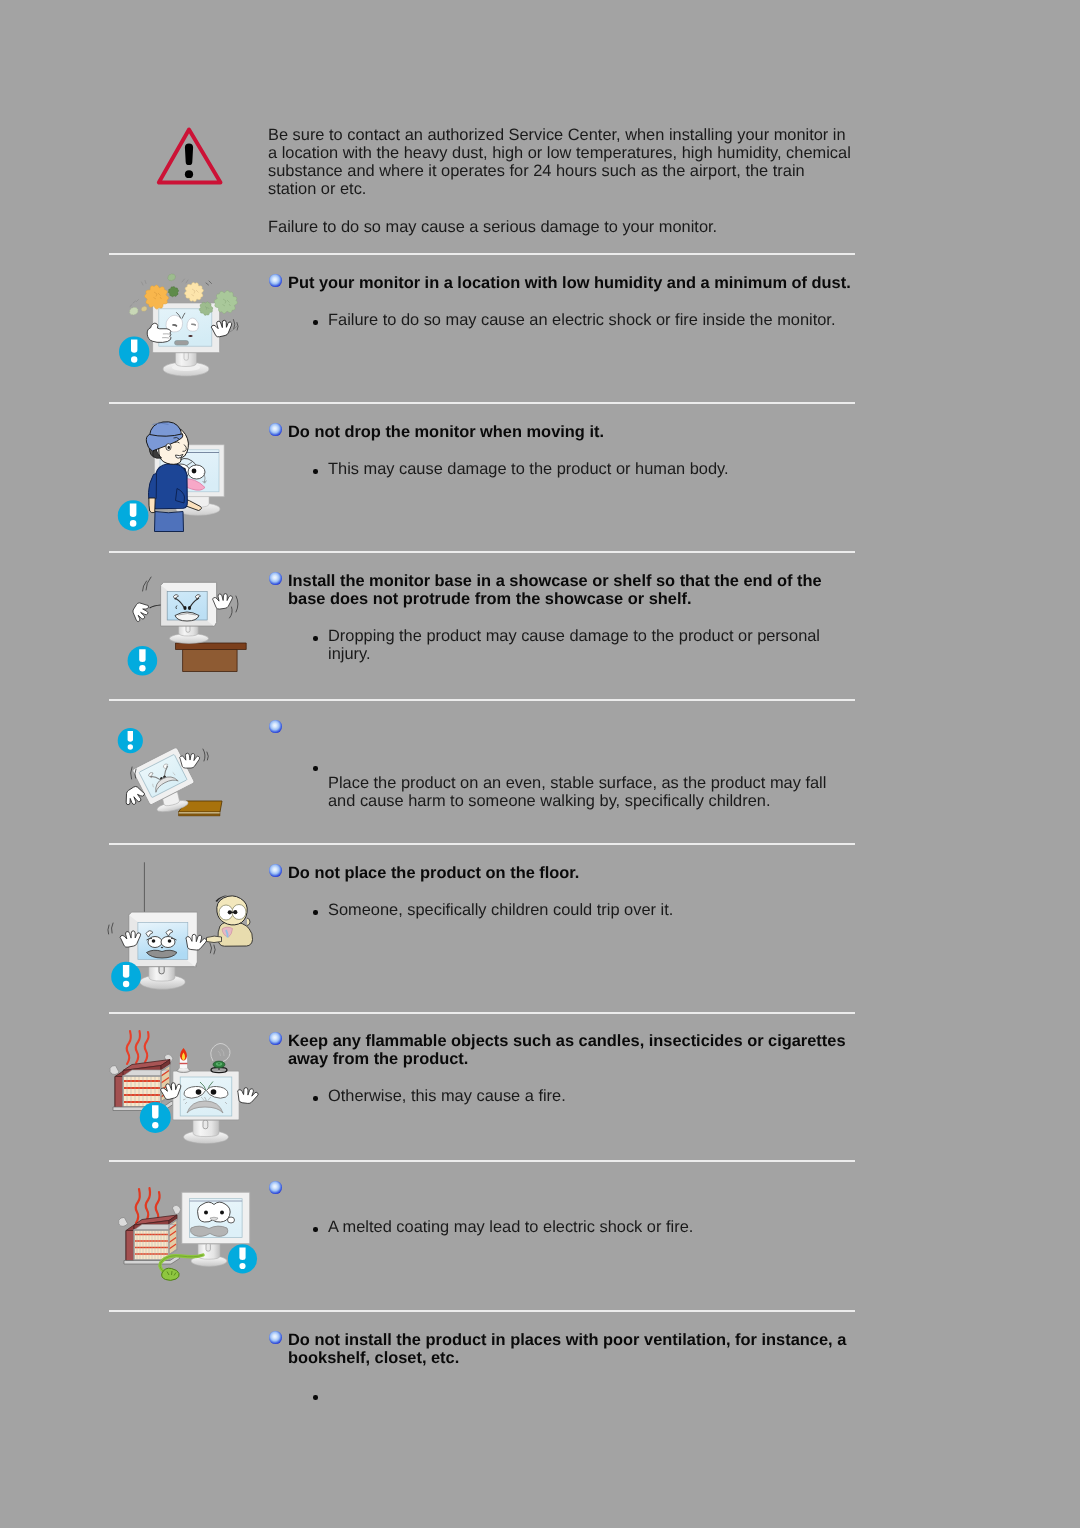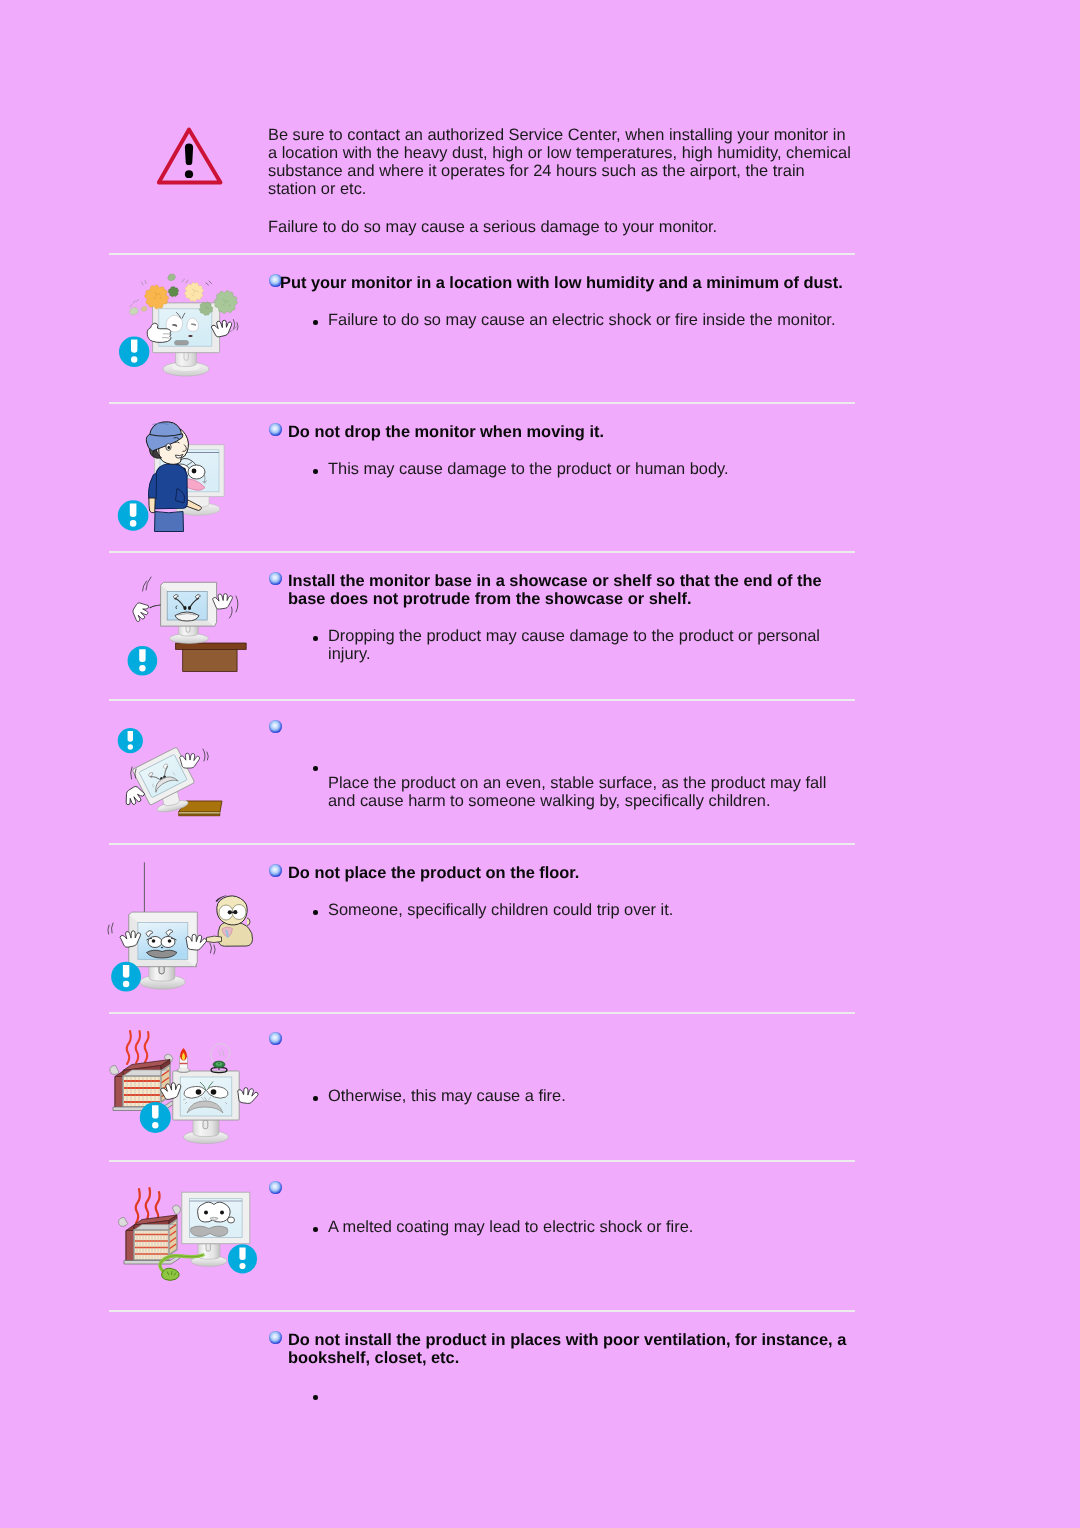--- a/index.html
+++ b/index.html
@@ -1,18 +1,18 @@
 <!DOCTYPE html>
 <html><head>
 <meta charset="utf-8">
 <style>
   html,body{margin:0;padding:0;background:#ffffff;}
   body{width:1080px;height:1528px;font-family:"Liberation Sans",sans-serif;color:#000;
        -webkit-font-smoothing:antialiased;text-rendering:geometricPrecision;}
-  .page{position:relative;width:1080px;height:1528px;overflow:hidden;background:#f0abfc;}
+  .page{position:relative;width:1080px;height:1528px;overflow:hidden;background:#a3a3a3;}
   .rule{position:absolute;left:109px;width:746px;height:2px;background:#ececec;}
   .txt{position:absolute;font-size:16.4px;line-height:18px;color:#1a1a1a;transform:translateZ(0);}
   .head{position:absolute;font-size:16.4px;line-height:18px;font-weight:bold;color:#0a0a0a;transform:translateZ(0);}
   .sphere{position:absolute;width:12.6px;height:12.6px;border-radius:50%;
           background:radial-gradient(circle at 45% 42%, #f2f7ff 0%, #d8e8fd 18%, #9dc0f5 42%, #3c5fe0 64%, #1a1ac8 82%, #5a6ae0 94%, rgba(170,180,240,0.45) 100%);}
   .dot{position:absolute;width:4.5px;height:4.5px;border-radius:50%;background:#0a0a0a;}
   .ill{position:absolute;}
   svg{display:block;overflow:visible;}
 </style>
 </head>
@@ -591,21 +591,21 @@
 
  <g>
    <circle cx="137.5" cy="83.8" r="14.6" fill="#02abde"></circle>
    <path d="M134.4 72.4 h6.2 v10.1 q0 2.5 -3.1 2.5 q-3.1 0 -3.1 -2.5 Z" fill="#fff"></path>
    <circle cx="137.5" cy="91" r="3.1" fill="#fff"></circle>
  </g>
 </svg>
     </div>
 
   <div class="sphere" style="left:269px;top:274px;"></div>
-  <div class="head" style="left:280px;top:274px;width:580px;">Put your monitor in a location with low humidity and a minimum of dust.</div>
+  <div class="head" style="left:288px;top:274px;width:580px;">Put your monitor in a location with low humidity and a minimum of dust.</div>
   <div class="dot" style="left:313px;top:320px;"></div>
   <div class="txt" style="left:328px;top:311px;width:540px;">Failure to do so may cause an electric shock or fire inside the monitor.</div>
 
   <div class="sphere" style="left:269px;top:423px;"></div>
   <div class="head" style="left:288px;top:423px;width:580px;">Do not drop the monitor when moving it.</div>
   <div class="dot" style="left:313px;top:469px;"></div>
   <div class="txt" style="left:328px;top:460px;width:540px;">This may cause damage to the product or human body.</div>
 
   <div class="sphere" style="left:269px;top:572px;"></div>
   <div class="head" style="left:288px;top:572px;width:552px;">Install the monitor base in a showcase or shelf so that the end of the base does not protrude from the showcase or shelf.</div>
@@ -615,20 +615,21 @@
   <div class="sphere" style="left:269px;top:720px;"></div>
   <div class="dot" style="left:313px;top:766px;"></div>
   <div class="txt" style="left:328px;top:774px;width:522px;">Place the product on an even, stable surface, as the product may fall and cause harm to someone walking by, specifically children.</div>
 
   <div class="sphere" style="left:269px;top:864px;"></div>
   <div class="head" style="left:288px;top:864px;width:580px;">Do not place the product on the floor.</div>
   <div class="dot" style="left:313px;top:910px;"></div>
   <div class="txt" style="left:328px;top:901px;width:540px;">Someone, specifically children could trip over it.</div>
 
   <div class="sphere" style="left:269px;top:1032px;"></div>
+  <div class="head" style="left:288px;top:1032px;width:578px;">Keep any flammable objects such as candles, insecticides or cigarettes away from the product.</div>
   <div class="dot" style="left:313px;top:1096px;"></div>
   <div class="txt" style="left:328px;top:1087px;width:540px;">Otherwise, this may cause a fire.</div>
 
   <div class="sphere" style="left:269px;top:1181px;"></div>
   <div class="dot" style="left:313px;top:1227px;"></div>
   <div class="txt" style="left:328px;top:1218px;width:540px;">A melted coating may lead to electric shock or fire.</div>
 
   <div class="sphere" style="left:269px;top:1331px;"></div>
   <div class="head" style="left:288px;top:1331px;width:572px;">Do not install the product in places with poor ventilation, for instance, a bookshelf, closet, etc.</div>
   <div class="dot" style="left:313px;top:1395px;"></div>

